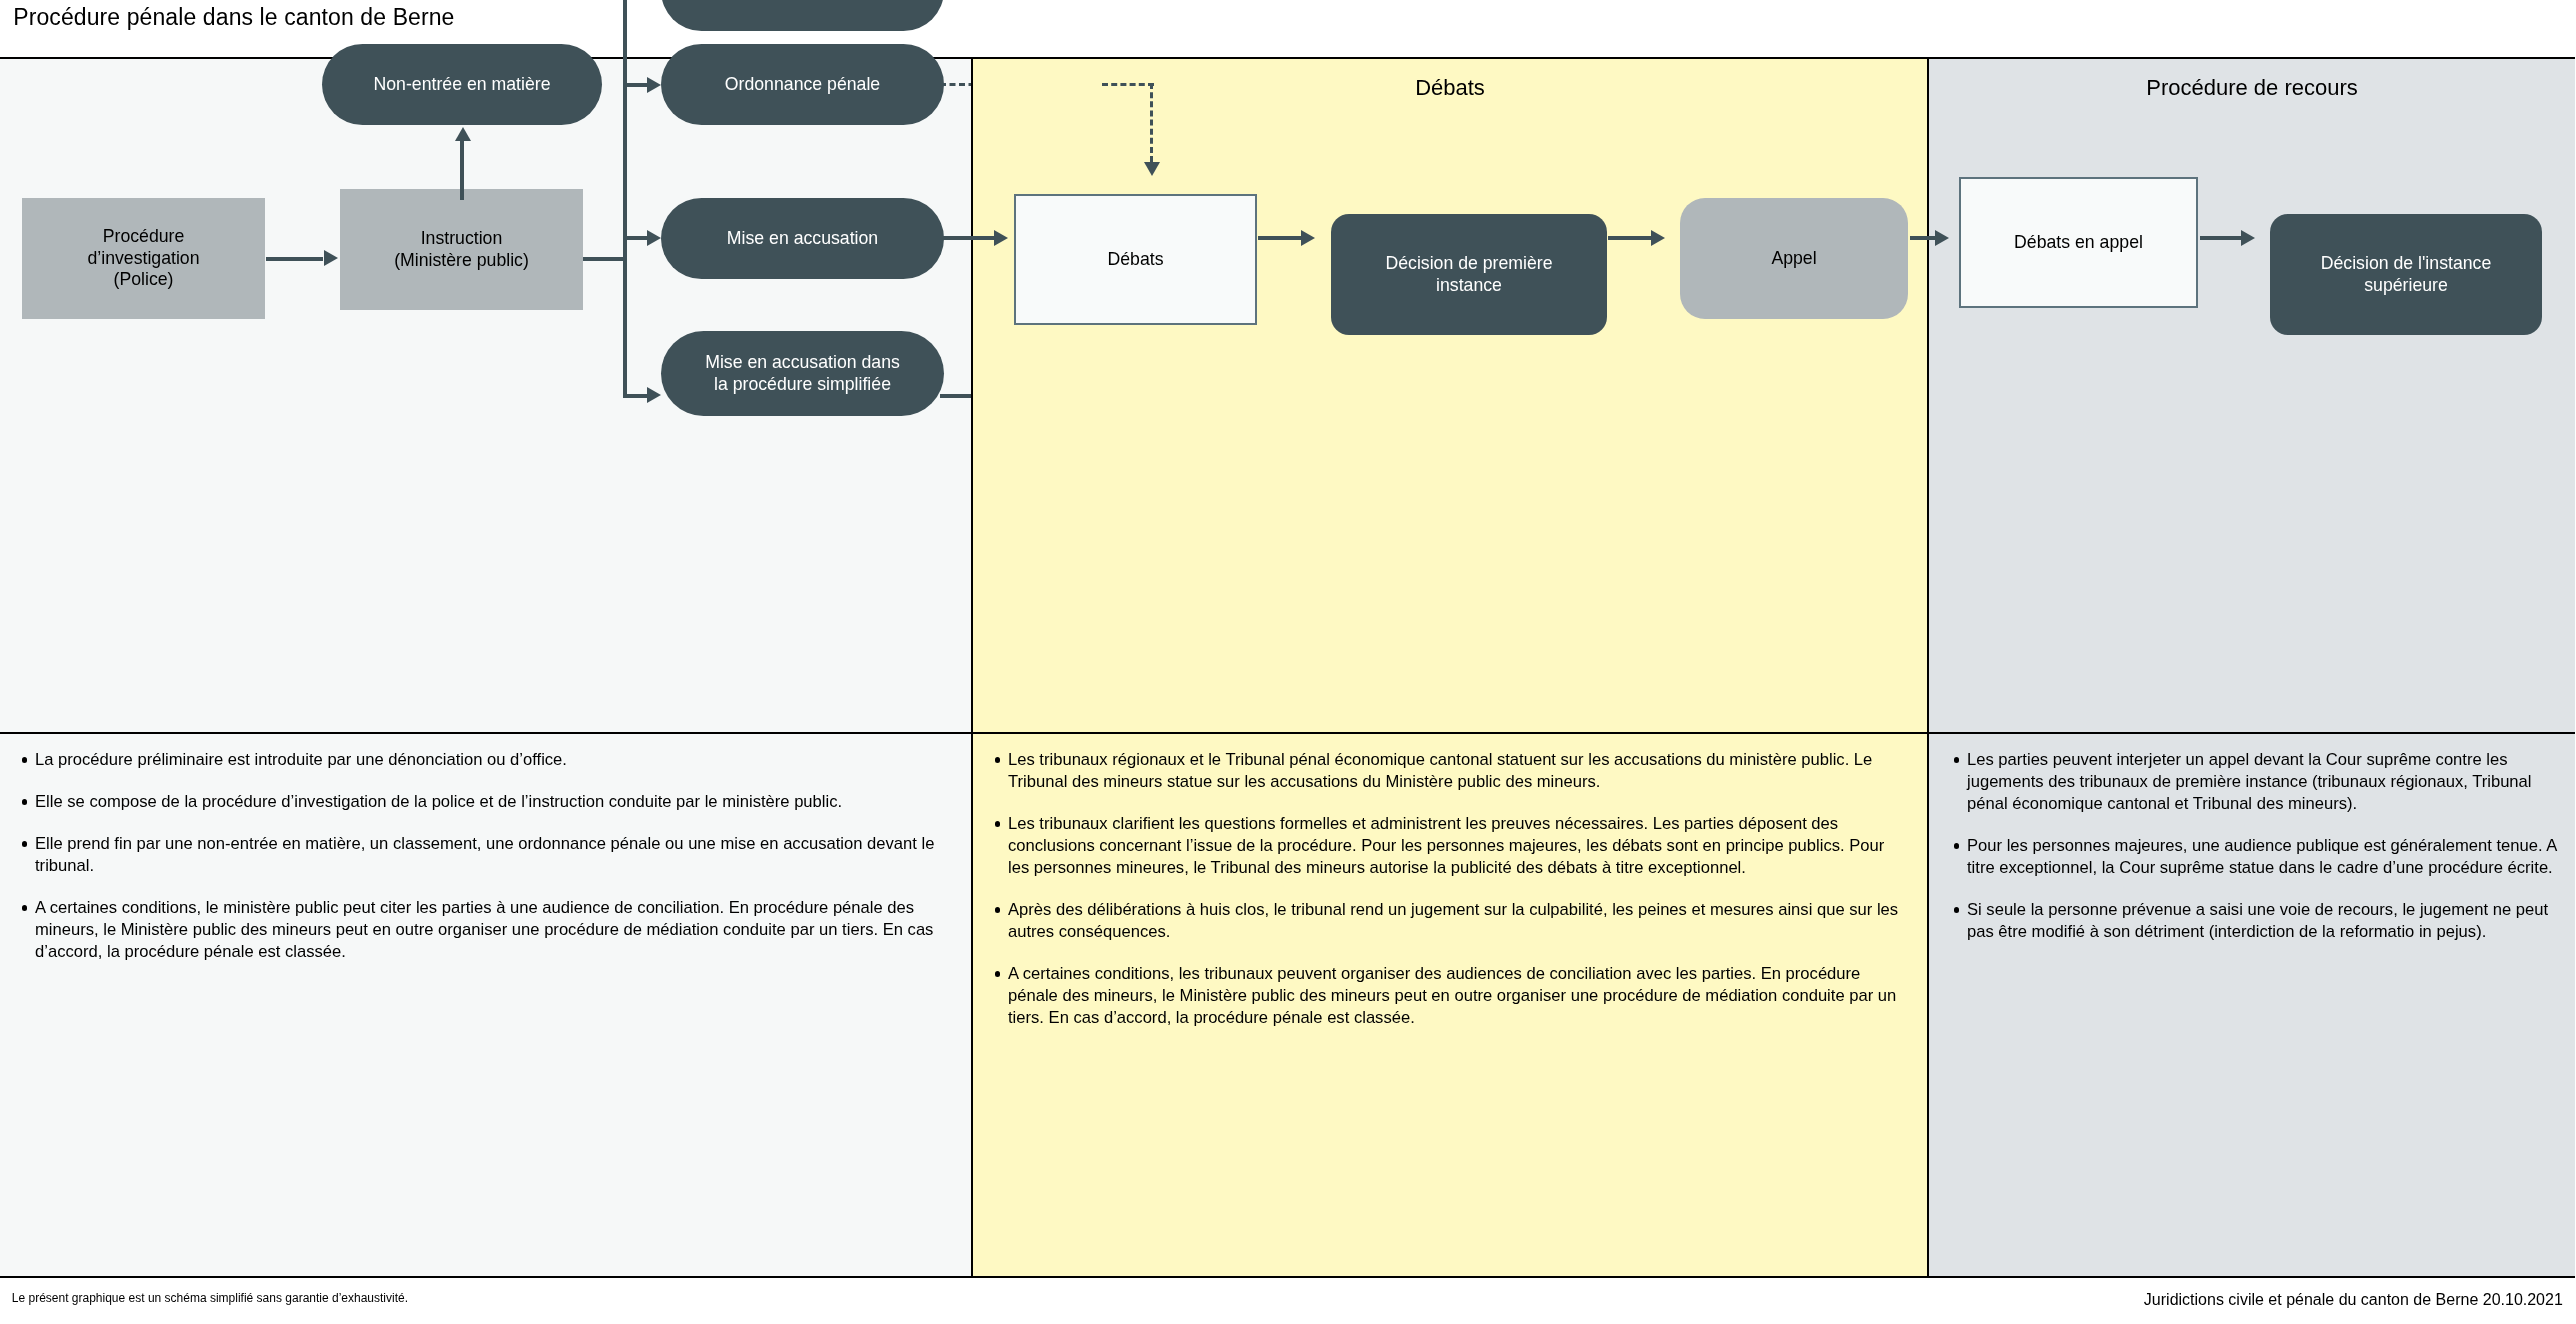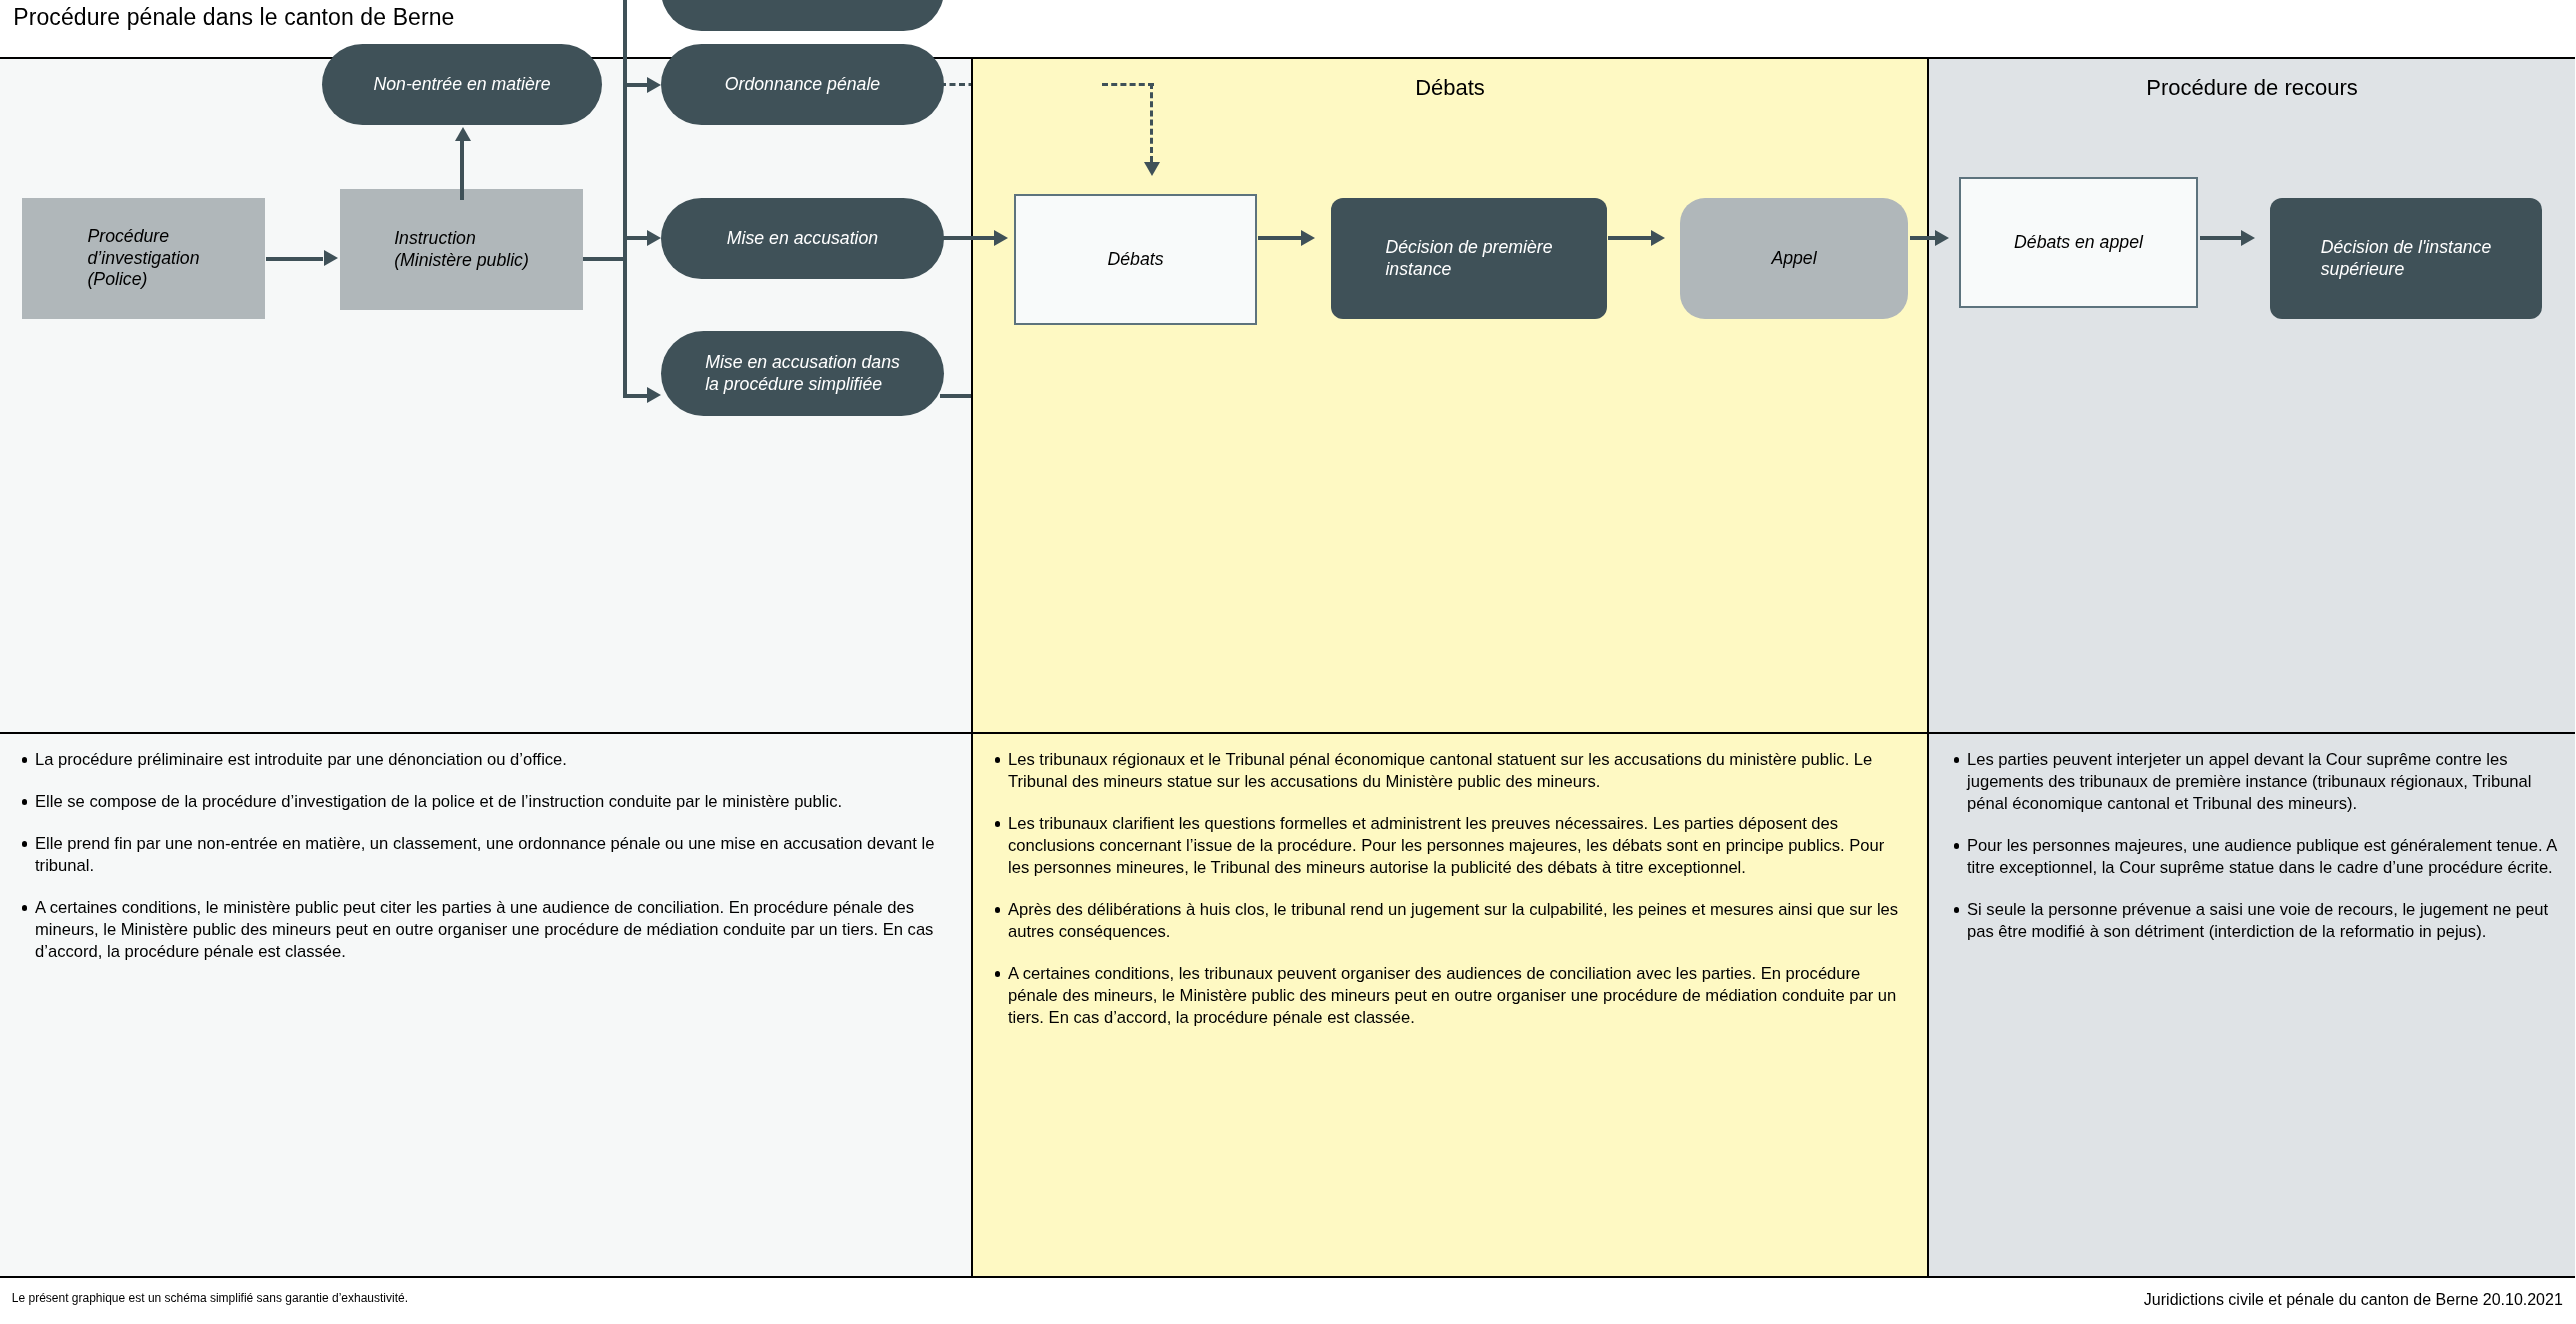--- a/index.html
+++ b/index.html
@@ -99,31 +99,30 @@
   }
   #col-3 .notes { padding-left: 19px; padding-right: 12px; }
 
   
   .node {
     position: absolute;
     box-sizing: border-box;
     display: flex;
     align-items: center;
     justify-content: center;
-    text-align: left;
+    text-align: center;
     line-height: 1.22;
-    font-style: italic;
   }
   .node-dark {
     background: #3f5158;
     color: #ffffff;
     border-radius: 52px;
     font-size: 17.7px;
   }
-  .node-dark.soft { border-radius: 12px; }
+  .node-dark.soft { border-radius: 18px; margin-top: 16px; }
   .node-grey {
     background: #b0b7ba;
     color: #000;
     font-size: 17.7px;
   }
   .node-grey.rounded { border-radius: 25px; }
   .node-white {
     background: #f8fafa;
     color: #000;
     border: 2.2px solid #5d737d;

